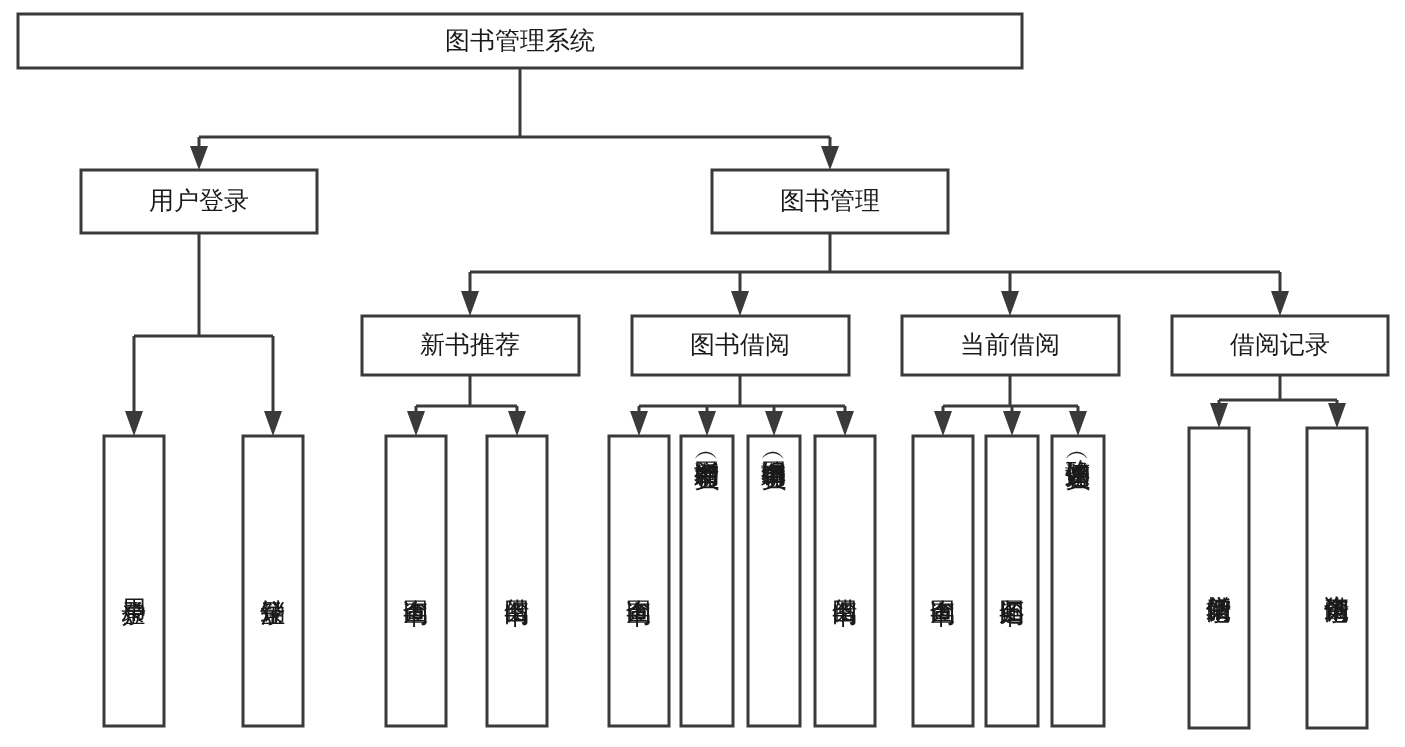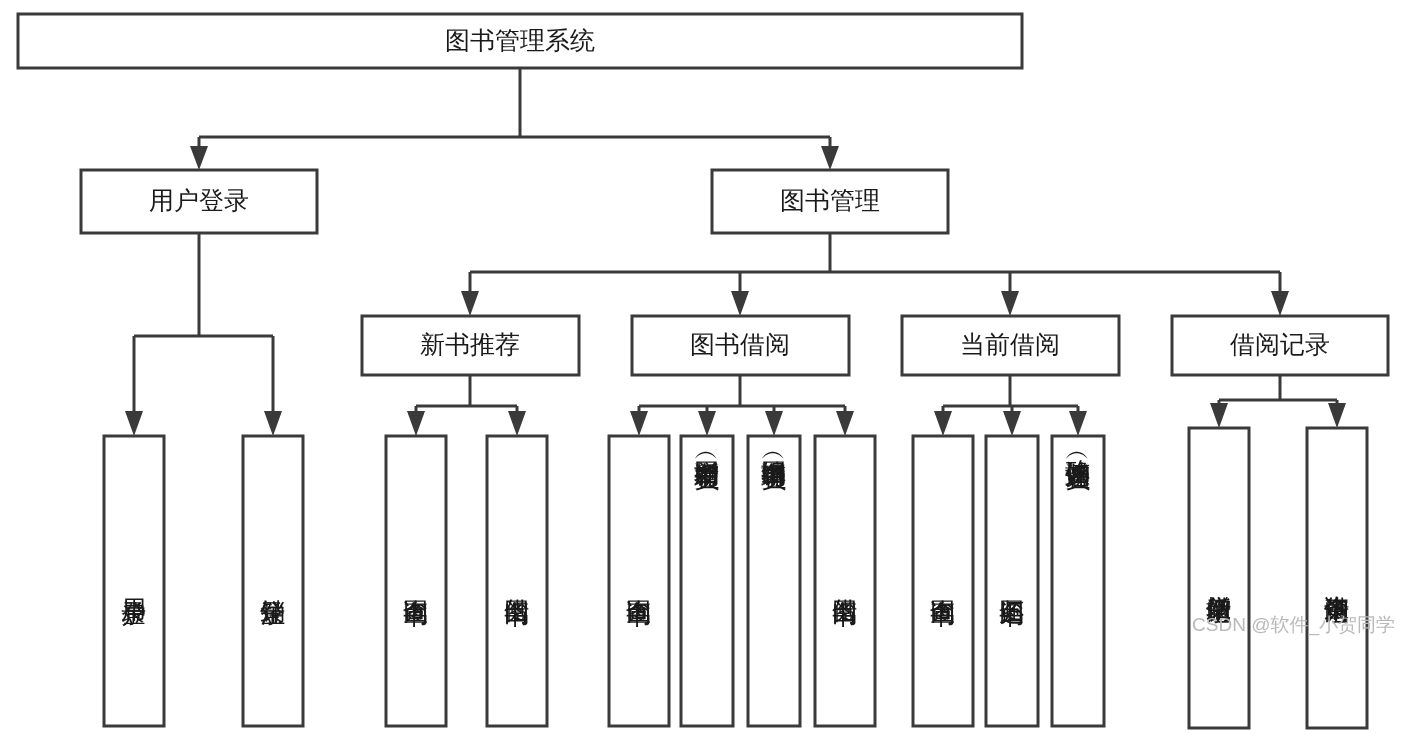--- a/index.html
+++ b/index.html
@@ -209,14 +209,13 @@
   <div class="node-label-v" style="left:609px;  top:436px; width:60px; height:290px;">查询图书</div>
   <div class="node-label-v" style="left:681px;  top:440px; width:52px; height:282px; justify-content:flex-start;">新增图书（管理员）</div>
   <div class="node-label-v" style="left:748px;  top:440px; width:52px; height:282px; justify-content:flex-start;">编辑图书（管理员）</div>
   <div class="node-label-v" style="left:815px;  top:436px; width:60px; height:290px;">借阅图书</div>
   <div class="node-label-v" style="left:913px;  top:436px; width:60px; height:290px;">查询图书</div>
   <div class="node-label-v" style="left:986px;  top:436px; width:52px; height:290px;">归还图书</div>
   <div class="node-label-v" style="left:1052px; top:440px; width:52px; height:282px; justify-content:flex-start;">确认归还（管理员）</div>
   <div class="node-label-v" style="left:1189px; top:428px; width:60px; height:300px;">新增借阅记录</div>
   <div class="node-label-v" style="left:1307px; top:428px; width:60px; height:300px;">查询借阅记录</div>
 
-  <div class="watermark">CSDN @软件_小贺同学</div>
 </div>
 
 </body></html>

